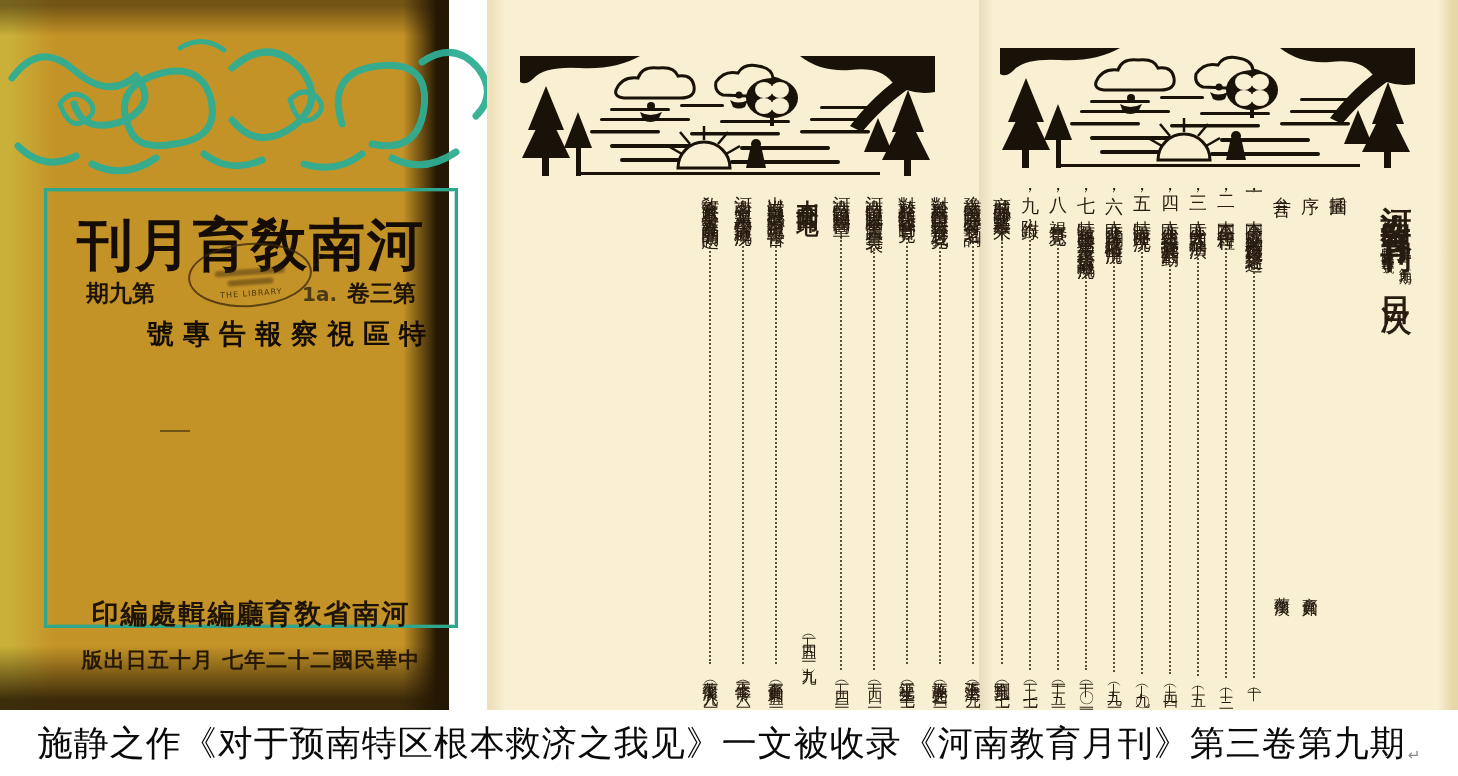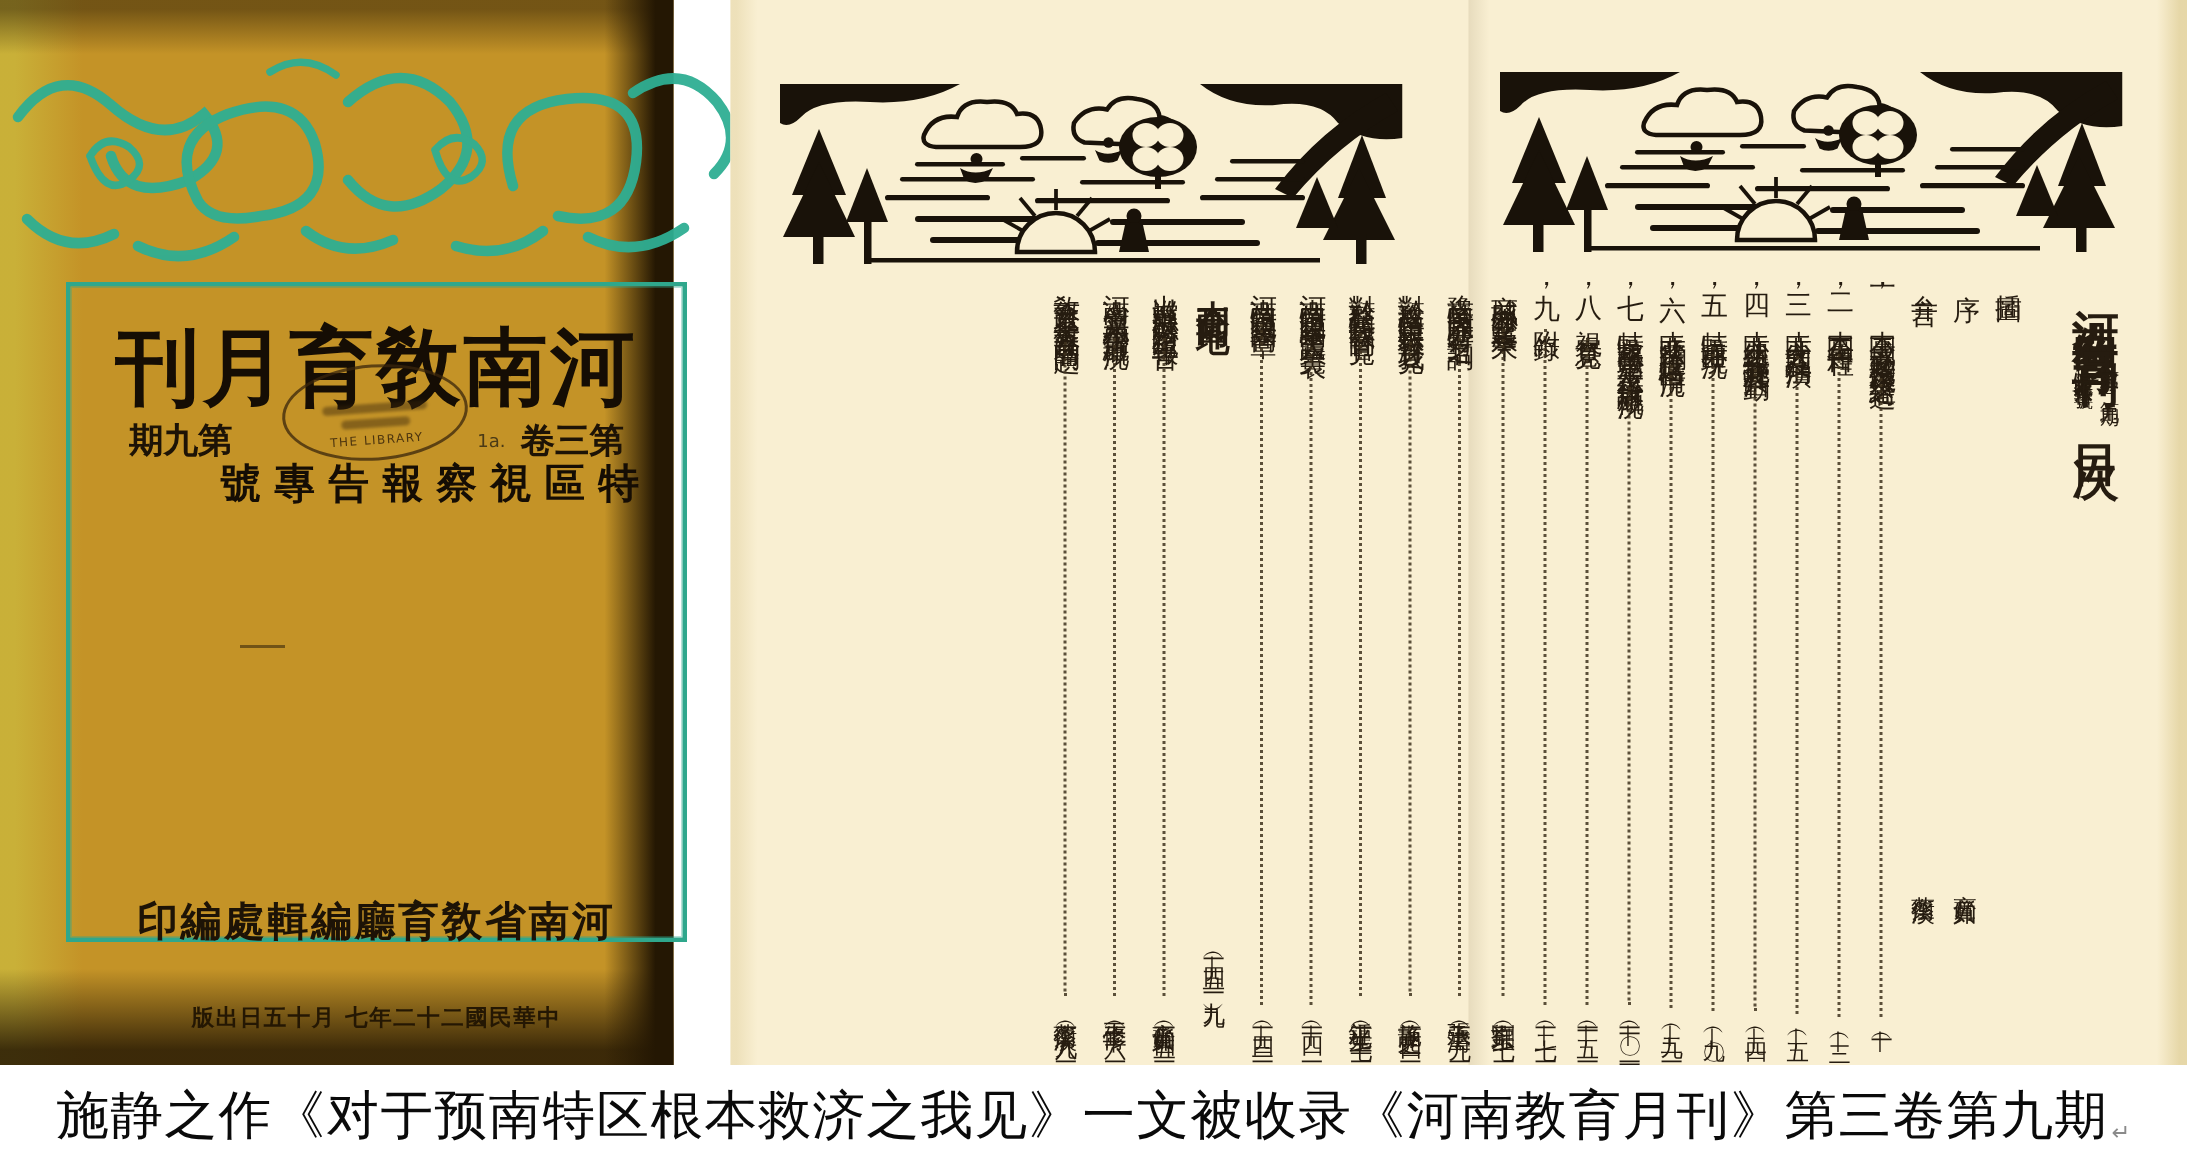--- a/index.html
+++ b/index.html
@@ -16,41 +16,41 @@
       linear-gradient(to right, rgba(205,200,70,.55) 0 10px, rgba(205,200,70,0) 55px),
       #c49327; }
   .floral-band { position:absolute; left:0; top:30px; width:487px; height:150px; }
   .cover-frame { position:absolute; left:44px; top:188px; width:414px; height:440px;
       border:3px solid #2fa78c; box-shadow:inset 0 0 0 1px rgba(47,167,140,.35); }
   .cover-title { position:absolute; left:44px; width:414px; top:208px; text-align:center;
       font-size:56px; font-weight:900; color:#150d04; letter-spacing:2px; white-space:nowrap; }
   .vol-row { position:absolute; left:44px; width:414px; top:278px; padding:0 42px;
       display:flex; justify-content:space-between; align-items:flex-start;
       font-size:23px; font-weight:700; color:#1d1306; }
-  .catalog-mark { font-size:12px; font-weight:400; color:#4a3a16; margin-right:10px;
+  .catalog-mark { font-size:20px; font-weight:700; color:#4a3a16; margin-right:10px;
       font-family:"DejaVu Sans","Liberation Sans",sans-serif; }
   .vol-right { display:flex; align-items:center; }
   .library-stamp { position:absolute; left:188px; top:243px; width:124px; height:64px;
       border:2px solid rgba(58,38,12,.75); border-radius:50%;
       transform:rotate(-4deg); display:flex; flex-direction:column;
       align-items:center; justify-content:flex-end; padding-bottom:7px; }
   .stamp-smudge { width:70px; height:6px; border-radius:3px;
       background:rgba(58,38,12,.45); filter:blur(1px); margin-bottom:4px; }
   .stamp-smudge.s2 { width:46px; }
   .stamp-label { font-size:8px; letter-spacing:1px; color:rgba(45,28,8,.8);
       font-family:"DejaVu Sans","Liberation Sans",sans-serif; }
-  .special-issue { position:absolute; left:44px; width:414px; top:304px; text-align:center;
+  .special-issue { position:absolute; left:44px; width:414px; top:316px; text-align:center;
       font-size:27px; font-weight:800; letter-spacing:9px; color:#150d04;
       transform:translateX(40px); white-space:nowrap; }
   .dash-mark { position:absolute; left:160px; top:430px; width:30px; height:2px;
       background:rgba(30,20,5,.5); }
   .publisher { position:absolute; left:44px; width:414px; top:596px; text-align:center;
       font-size:27px; font-weight:700; letter-spacing:2px; color:#1d1306; }
-  .colophon { position:absolute; left:44px; width:414px; top:669px; text-align:center;
-      font-size:15px; font-weight:600; letter-spacing:1px; color:#241703; }
+  .colophon { position:absolute; left:44px; width:414px; top:646px; text-align:center;
+      font-size:21px; font-weight:600; letter-spacing:1px; color:#241703; }
 
   
   .scan { position:absolute; left:487px; top:0; width:971px; height:710px;
       background:linear-gradient(to right, rgba(230,215,170,.6) 0 4px, rgba(230,215,170,0) 18px),
                  linear-gradient(to left, rgba(222,205,150,.7) 0 5px, rgba(222,205,150,0) 20px),
                  #f9efd2; color:#261c10; }
   .crease { position:absolute; left:492px; top:0; width:14px; height:710px;
       background:linear-gradient(to right, rgba(120,100,60,.14), rgba(120,100,60,0)); }
   .woodcut { position:absolute; width:415px; height:122px; }
   .woodcut.mid { left:33px; top:56px; }

